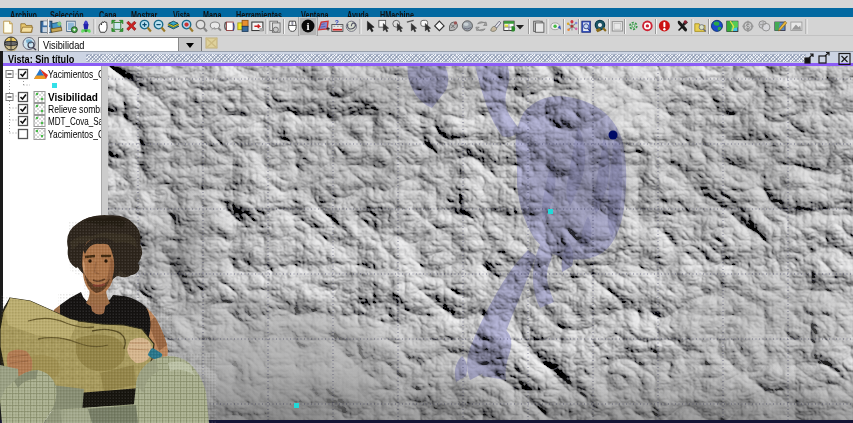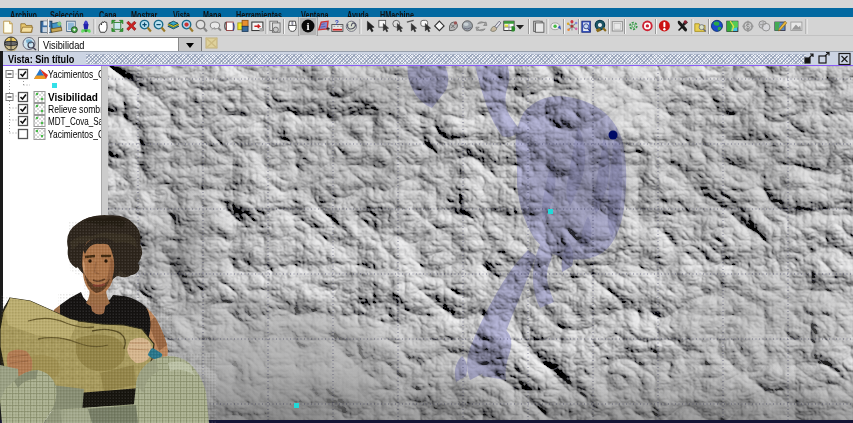--- a/index.html
+++ b/index.html
@@ -6,21 +6,21 @@
 body{width:853px;height:423px;overflow:hidden;font-family:"Liberation Sans",sans-serif;background:#d6d6d6;position:relative;}
 #menubar{position:absolute;left:0;top:8px;width:853px;height:17px;background:#0369a1;border-bottom:1px solid #b0b0b0;}
 #menubar span{position:absolute;top:2px;font-size:10px;font-weight:bold;color:#111;transform:scaleX(0.72);transform-origin:0 50%;white-space:nowrap;}
 #menubar u{text-decoration:underline;}
 #tb1{position:absolute;left:0;top:17px;width:853px;height:19px;background:#d4d4d4;border-bottom:1px solid #c2c2c2;box-sizing:border-box;}
 #tb2{position:absolute;left:0;top:36px;width:853px;height:15px;background:#d4d4d4;}
 #combo{position:absolute;left:38px;top:1px;width:162px;height:13px;background:#fff;border:1px solid #7a7a7a;}
 #combo .txt{position:absolute;left:4px;top:0.5px;font-size:11px;color:#000;transform:scaleX(0.84);transform-origin:0 50%;}
 #combo .btn{position:absolute;right:0;top:0;width:22px;height:13px;background:#c8c8c8;border-left:1px solid #888;}
 #combo .btn:after{content:"";position:absolute;left:7px;top:5px;border-left:4px solid transparent;border-right:4px solid transparent;border-top:5px solid #000;}
-#titlebar{position:absolute;left:0;top:51px;width:853px;height:15px;background:#ccd4e3;border-top:1px solid #98a0ac;border-bottom:1px solid #8b5cf6;box-sizing:border-box;}
+#titlebar{position:absolute;left:0;top:51px;width:853px;height:15px;background:#ccd4e3;border-top:1px solid #98a0ac;border-bottom:3px solid #8b5cf6;box-sizing:border-box;}
 #titletex{position:absolute;left:86px;top:2px;right:47px;bottom:1px;
  background-image:repeating-linear-gradient(45deg,rgba(116,130,158,0.45) 0 1px,rgba(0,0,0,0) 1px 2.5px),repeating-linear-gradient(-45deg,rgba(116,130,158,0.45) 0 1px,rgba(244,247,252,0.8) 1px 2.5px);}
 #titletext{position:absolute;left:8px;top:1px;font-size:11px;font-weight:bold;color:#000;transform:scaleX(0.83);transform-origin:0 50%;white-space:nowrap;}
 #content{position:absolute;left:0;top:66px;width:853px;height:357px;background:#fff;}
 #lborder{position:absolute;left:0;top:51px;width:3px;height:372px;background:#1a1a1a;}
 #panel{position:absolute;left:3px;top:66px;width:98px;height:357px;background:#fff;overflow:hidden;}
 #splitter{position:absolute;left:101px;top:66px;width:7px;height:357px;background:#cccccc;border-left:1px solid #aaa;box-sizing:border-box;}
 #mapwrap{position:absolute;left:108px;top:66px;width:745px;height:357px;overflow:hidden;}
 #bottomstrip{position:absolute;left:0;top:420px;width:853px;height:3px;background:#141434;}
 #photo{position:absolute;left:0px;top:213px;width:216px;height:210px;}

